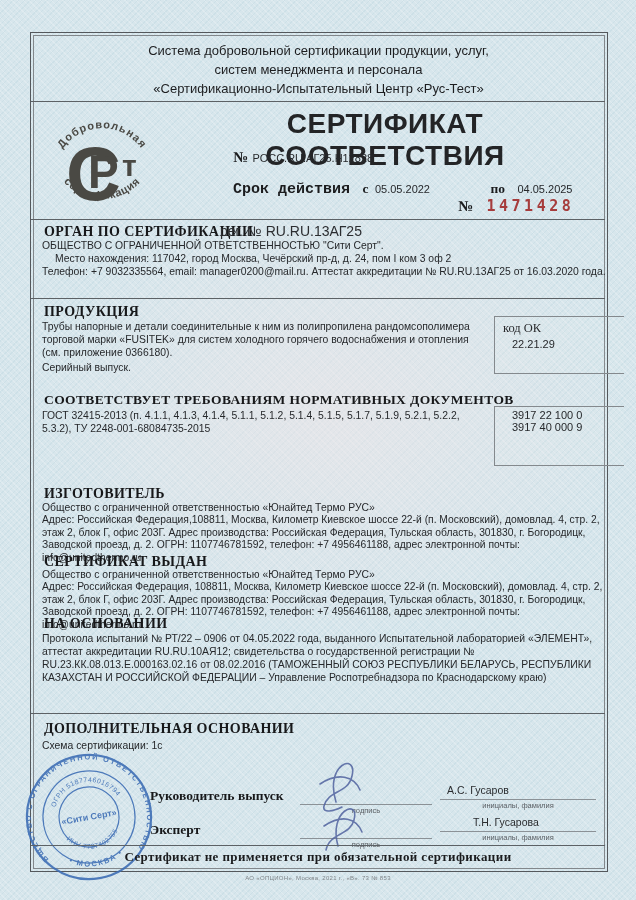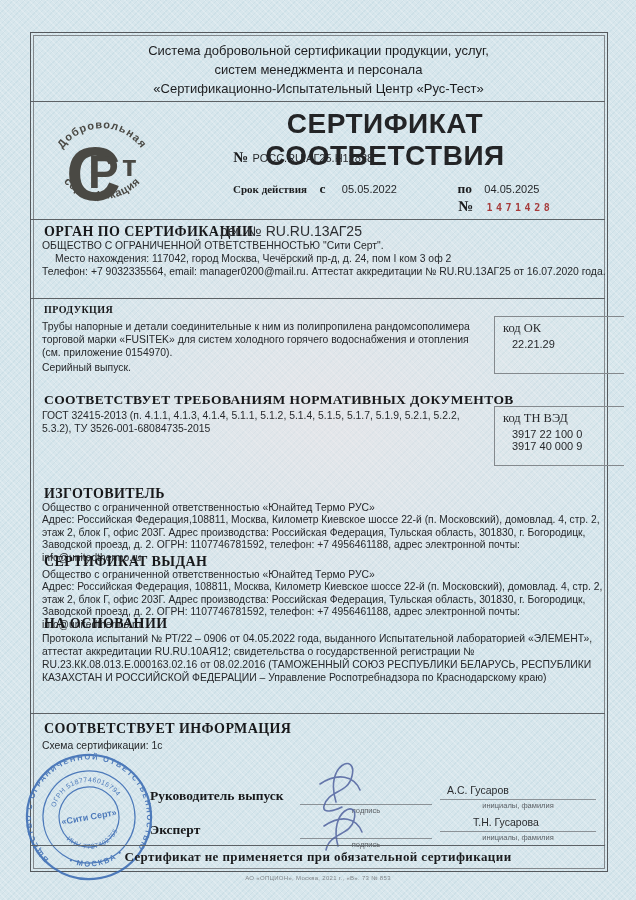--- a/index.html
+++ b/index.html
@@ -17,21 +17,21 @@
   .frame-inner{position:absolute;inset:2px;border:1px solid #82878b;}
   .hr{position:absolute;left:31px;width:574px;border-top:1.2px solid #5c6165;}
   .abs{position:absolute;}
   .center{text-align:center;}
   .serif-h{font-family:"Liberation Serif","DejaVu Serif",serif;font-weight:bold;color:#17181a;letter-spacing:0.4px;}
   .body-text{font-size:10.4px;line-height:12.9px;color:#26282b;}
   .header-line{font-size:13px;line-height:19px;color:#1d1e20;}
   .title{font-size:28px;font-weight:bold;letter-spacing:0.5px;color:#232426;font-family:"Liberation Sans",sans-serif;}
   .num-label{font-family:"Liberation Serif","DejaVu Serif",serif;font-weight:bold;font-size:15px;color:#1b1c1e;}
   .small-val{font-size:11px;color:#26282b;}
-  .red-num{font-family:"DejaVu Sans Mono",monospace;font-weight:bold;font-size:10px;letter-spacing:3.5px;color:#a63c3c;}
+  .red-num{font-family:"DejaVu Sans Mono",monospace;font-weight:bold;font-size:15px;letter-spacing:3.5px;color:#a63c3c;}
   .code-box{position:absolute;left:494px;width:129px;border:1px solid #84898d;border-right:none;background:rgba(255,255,255,0.04);}
   .code-label{font-family:"Liberation Serif","DejaVu Serif",serif;font-size:12.5px;color:#2a2b2e;padding:4px 0 0 8px;}
   .code-val{font-size:11px;padding:2px 0 0 17px;color:#26282b;}
   .sig-line{position:absolute;border-bottom:1px solid #8b9196;height:0;}
   .sig-caption{position:absolute;font-size:7.5px;color:#5a5e63;}
   .sig-name{position:absolute;font-size:10.5px;color:#2a2c2f;}
   .role{position:absolute;font-family:"Liberation Serif","DejaVu Serif",serif;font-weight:bold;font-size:13.5px;color:#17181a;}
   .footer-note{font-family:"Liberation Serif","DejaVu Serif",serif;font-weight:bold;font-size:13px;letter-spacing:0.4px;color:#1b1c1e;}
   .imprint{font-size:6px;color:#7f8488;letter-spacing:0.3px;}
 </style>
@@ -71,72 +71,71 @@
   </svg>
 
   <div class="abs title center" style="left:165px;top:108px;width:440px;">СЕРТИФИКАТ СООТВЕТСТВИЯ</div>
 
   <div class="abs" style="left:233px;top:148px;">
     <span class="num-label">№</span>
     <span class="small-val" style="">РОСС.RU.АГ25.Н12828</span>
   </div>
 
   <div class="abs" style="left:233px;top:179px;">
-    <span class="num-label" style="font-size:11px;">Срок действия</span>
+    <span class="num-label" style="font-size:15px;font-family:Liberation Mono, monospace;">Срок действия</span>
     <span class="num-label" style="font-size:13.5px;margin-left:8px;">с</span>
-    <span class="small-val" style="margin-left:12px;">05.05.2022</span>
+    <span class="small-val" style="margin-left:2px;">05.05.2022</span>
     <span class="num-label" style="font-size:13.5px;margin-left:56px;">по</span>
     <span class="small-val" style="margin-left:8px;">04.05.2025</span>
   </div>
 
   <div class="abs" style="left:458px;top:197px;">
     <span class="num-label">№</span>
     <span class="red-num" style="margin-left:9px;">1471428</span>
   </div>
 
   <div class="hr" style="top:219px;"></div>
 
   <div class="abs serif-h" style="left:44px;top:224px;font-size:14px;">ОРГАН ПО СЕРТИФИКАЦИИ</div>
   <div class="abs" style="left:220px;top:223px;font-size:14px;color:#2b2d30;">рег. № RU.RU.13АГ25</div>
   <div class="abs body-text" style="left:42px;top:240px;width:565px;">ОБЩЕСТВО С ОГРАНИЧЕННОЙ ОТВЕТСТВЕННОСТЬЮ "Сити Серт".</div>
   <div class="abs body-text" style="left:55px;top:253px;width:565px;">Место нахождения: 117042, город Москва, Чечёрский пр-д, д. 24, пом I ком 3 оф 2</div>
-  <div class="abs body-text" style="left:42px;top:266px;width:565px;">Телефон: +7 9032335564, email: manager0200@mail.ru. Аттестат аккредитации № RU.RU.13АГ25 от 16.07.2020 года.</div>
+  <div class="abs body-text" style="left:42px;top:266px;width:565px;">Телефон: +7 9032335564, email: manager0200@mail.ru. Аттестат аккредитации № RU.RU.13АГ25 от 16.03.2020 года.</div>
 
   <div class="hr" style="top:298px;"></div>
 
-  <div class="abs serif-h" style="left:44px;top:304px;font-size:10px;">ПРОДУКЦИЯ</div>
-  <div class="abs body-text" style="left:42px;top:321px;width:428px;">Трубы напорные и детали соединительные к ним из полипропилена рандомсополимера торговой марки «FUSITEK» для систем холодного горячего водоснабжения и отопления (см. приложение 0154970).</div>
+  <div class="abs serif-h" style="left:44px;top:304px;font-size:14px;">ПРОДУКЦИЯ</div>
+  <div class="abs body-text" style="left:42px;top:321px;width:428px;">Трубы напорные и детали соединительные к ним из полипропилена рандомсополимера торговой марки «FUSITEK» для систем холодного горячего водоснабжения и отопления (см. приложение 0366180).</div>
   <div class="abs body-text" style="left:42px;top:362px;">Серийный выпуск.</div>
   <div class="code-box" style="top:316px;height:56px;">
     <div class="code-label">код ОК</div>
     <div class="code-val">22.21.29</div>
   </div>
 
   <div class="abs serif-h" style="left:44px;top:392px;font-size:13.5px;">СООТВЕТСТВУЕТ ТРЕБОВАНИЯМ НОРМАТИВНЫХ ДОКУМЕНТОВ</div>
-  <div class="abs body-text" style="left:42px;top:410px;width:432px;">ГОСТ 32415-2013 (п. 4.1.1, 4.1.3, 4.1.4, 5.1.1, 5.1.2, 5.1.4, 5.1.5, 5.1.7, 5.1.9, 5.2.1, 5.2.2, 5.3.2), ТУ 3526-001-68084735-2015</div>
+  <div class="abs body-text" style="left:42px;top:410px;width:432px;">ГОСТ 32415-2013 (п. 4.1.1, 4.1.3, 4.1.4, 5.1.1, 5.1.2, 5.1.4, 5.1.5, 5.1.7, 5.1.9, 5.2.1, 5.2.2, 5.3.2), ТУ 2248-001-68084735-2015</div>
   <div class="code-box" style="top:406px;height:58px;">
-    <div class="code-label">код ТН ВЭД</div>
     <div class="code-val">3917 22 100 0</div>
     <div class="code-val" style="padding-top:0;">3917 40 000 9</div>
   </div>
 
   <div class="abs serif-h" style="left:44px;top:486px;font-size:14px;">ИЗГОТОВИТЕЛЬ</div>
   <div class="abs body-text" style="left:42px;top:502px;width:565px;">Общество с ограниченной ответственностью «Юнайтед Термо РУС»</div>
   <div class="abs body-text" style="left:42px;top:514px;width:563px;line-height:12.6px;font-size:10.3px;">Адрес: Российская Федерация,108811, Москва, Километр Киевское шоссе 22-й (п. Московский), домовлад. 4, стр. 2, этаж 2, блок Г, офис 203Г. Адрес производства: Российская Федерация, Тульская область, 301830, г. Богородицк, Заводской проезд, д. 2. ОГРН: 1107746781592, телефон: +7 4956461188, адрес электронной почты: info@unitedthermo.ru</div>
 
   <div class="abs serif-h" style="left:44px;top:554px;font-size:14px;">СЕРТИФИКАТ ВЫДАН</div>
   <div class="abs body-text" style="left:42px;top:569px;width:565px;">Общество с ограниченной ответственностью «Юнайтед Термо РУС»</div>
   <div class="abs body-text" style="left:42px;top:581px;width:563px;line-height:12.6px;font-size:10.3px;">Адрес: Российская Федерация, 108811, Москва, Километр Киевское шоссе 22-й (п. Московский), домовлад. 4, стр. 2, этаж 2, блок Г, офис 203Г. Адрес производства: Российская Федерация, Тульская область, 301830, г. Богородицк, Заводской проезд, д. 2. ОГРН: 1107746781592, телефон: +7 4956461188, адрес электронной почты: info@unitedthermo.ru</div>
 
   <div class="abs serif-h" style="left:44px;top:616px;font-size:14px;">НА ОСНОВАНИИ</div>
   <div class="abs body-text" style="left:42px;top:633px;width:563px;">Протокола испытаний № РТ/22 – 0906 от 04.05.2022 года, выданного Испытательной лабораторией «ЭЛЕМЕНТ», аттестат аккредитации RU.RU.10АЯ12; свидетельства о государственной регистрации № RU.23.КК.08.013.Е.000163.02.16 от 08.02.2016 (ТАМОЖЕННЫЙ СОЮЗ РЕСПУБЛИКИ БЕЛАРУСЬ, РЕСПУБЛИКИ КАЗАХСТАН И РОССИЙСКОЙ ФЕДЕРАЦИИ – Управление Роспотребнадзора по Краснодарскому краю)</div>
 
   <div class="hr" style="top:713px;"></div>
 
-  <div class="abs serif-h" style="left:44px;top:721px;font-size:14px;">СООТВЕТСТВУЕТ ИНФОРМАЦИЯ</div>
+  <div class="abs serif-h" style="left:44px;top:721px;font-size:14px;">ДОПОЛНИТЕЛЬНАЯ ОСНОВАНИИ</div>
   <div class="abs body-text" style="left:42px;top:740px;">Схема сертификации: 1с</div>
 
   <div class="role" style="left:150px;top:788px;">Руководитель выпуск</div>
   <div class="sig-line" style="left:300px;top:804px;width:132px;"></div>
   <div class="sig-caption" style="left:300px;top:806px;width:132px;text-align:center;">подпись</div>
   <div class="sig-name" style="left:447px;top:784px;">А.С. Гусаров</div>
   <div class="sig-line" style="left:440px;top:799px;width:156px;"></div>
   <div class="sig-caption" style="left:440px;top:801px;width:156px;text-align:center;">инициалы, фамилия</div>
 
   <div class="role" style="left:150px;top:822px;">Эксперт</div>

